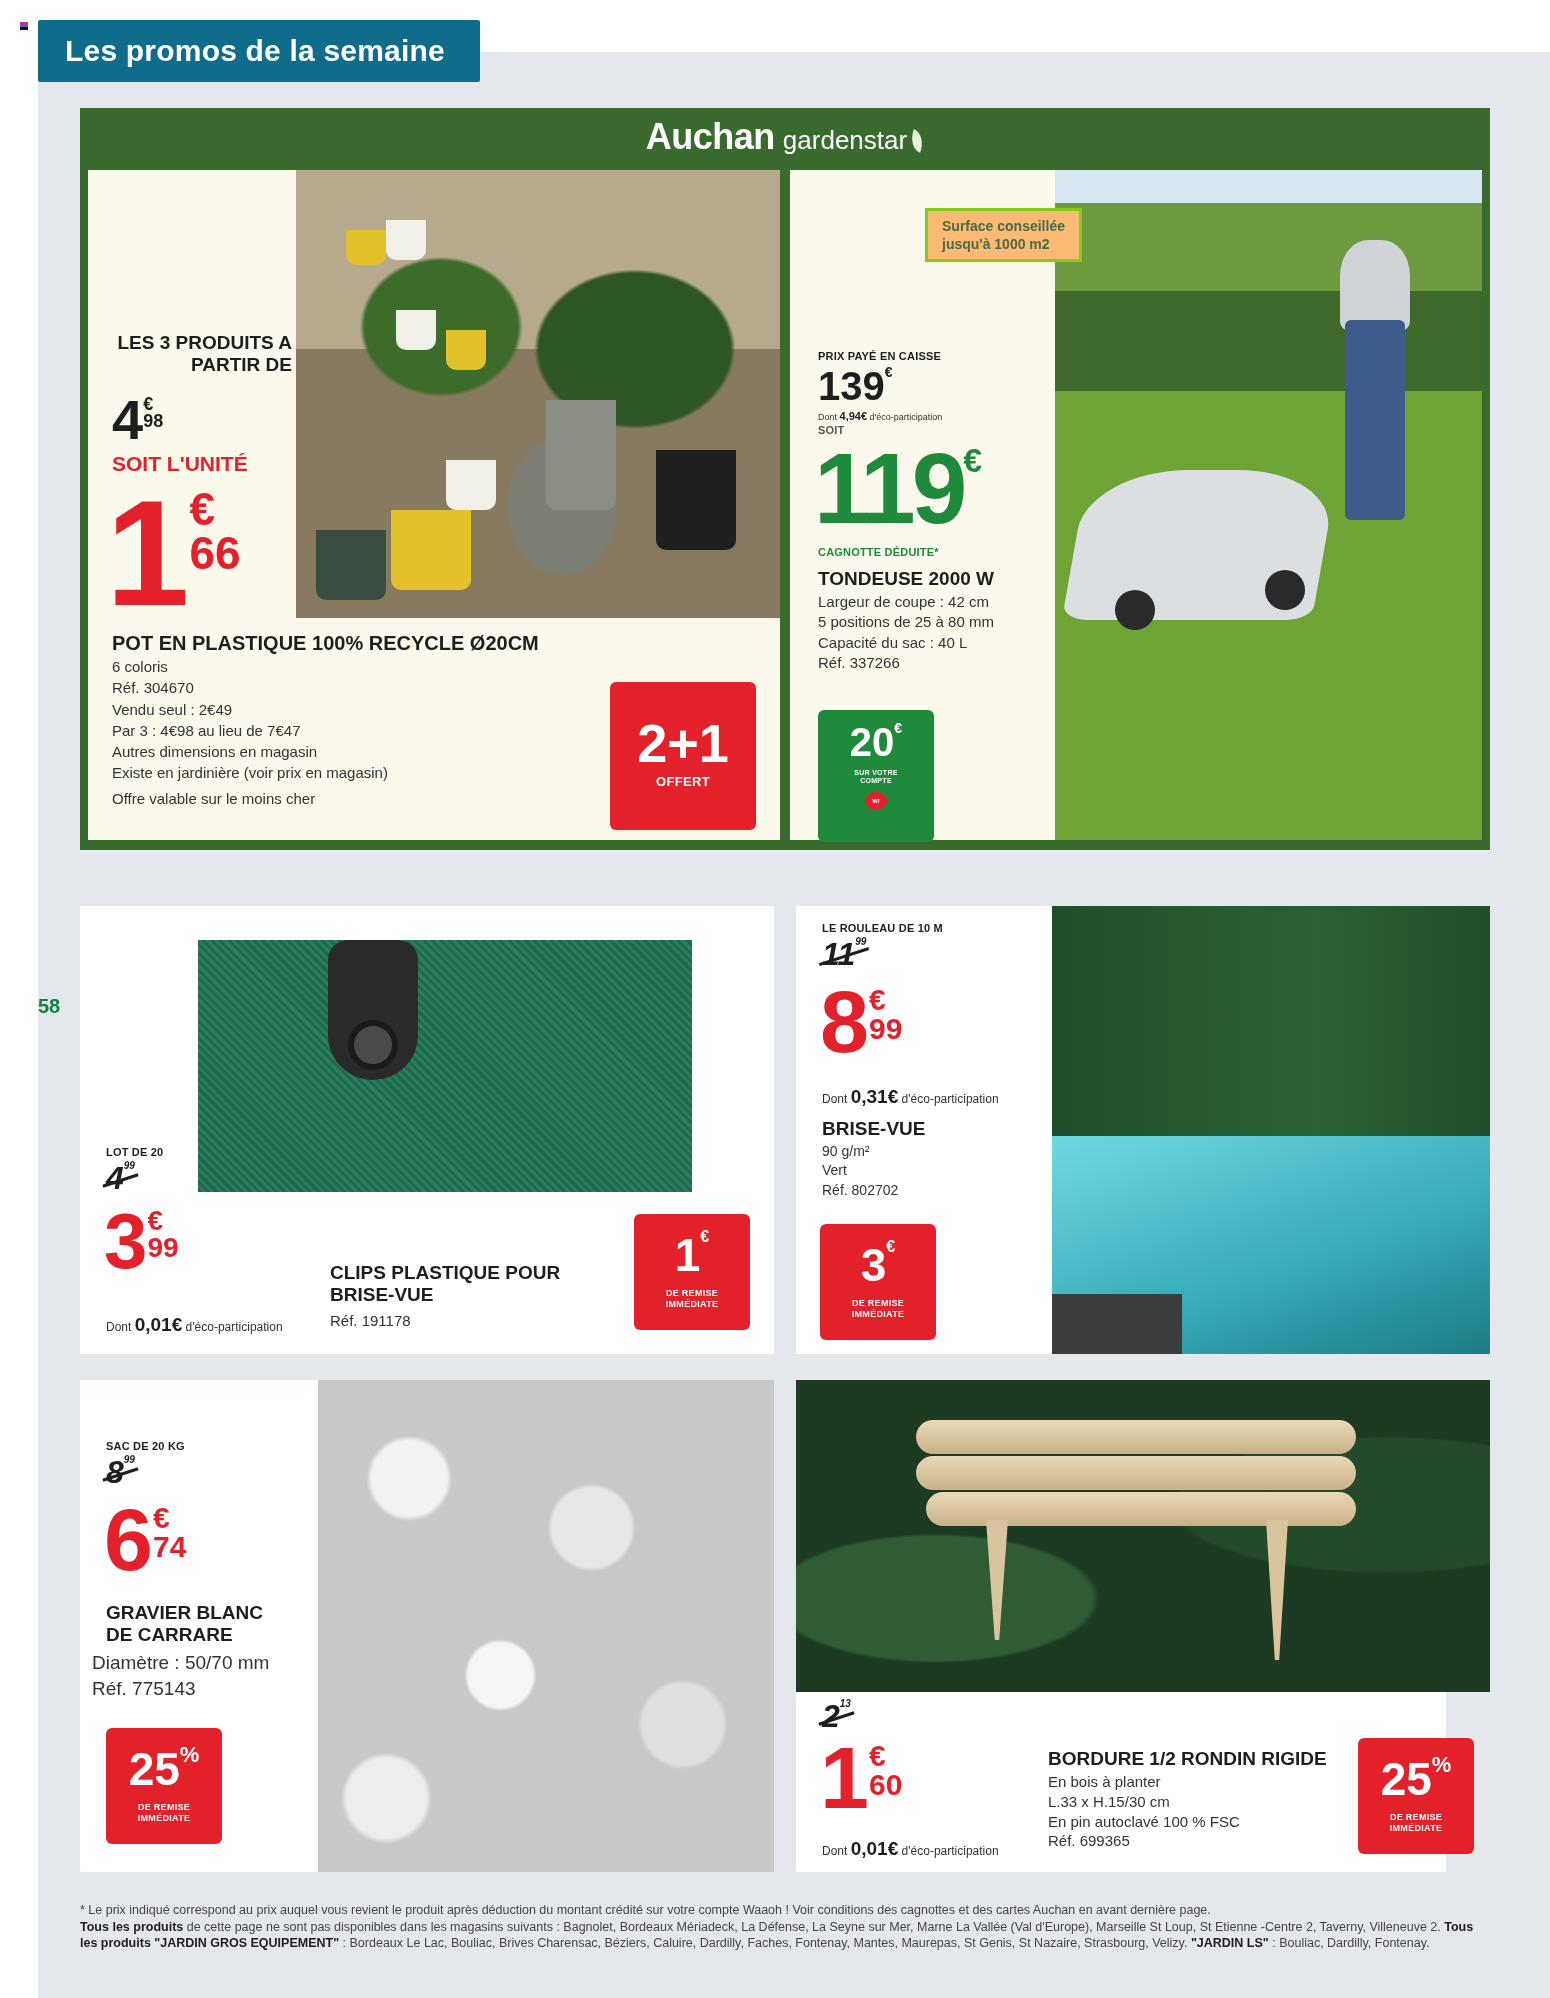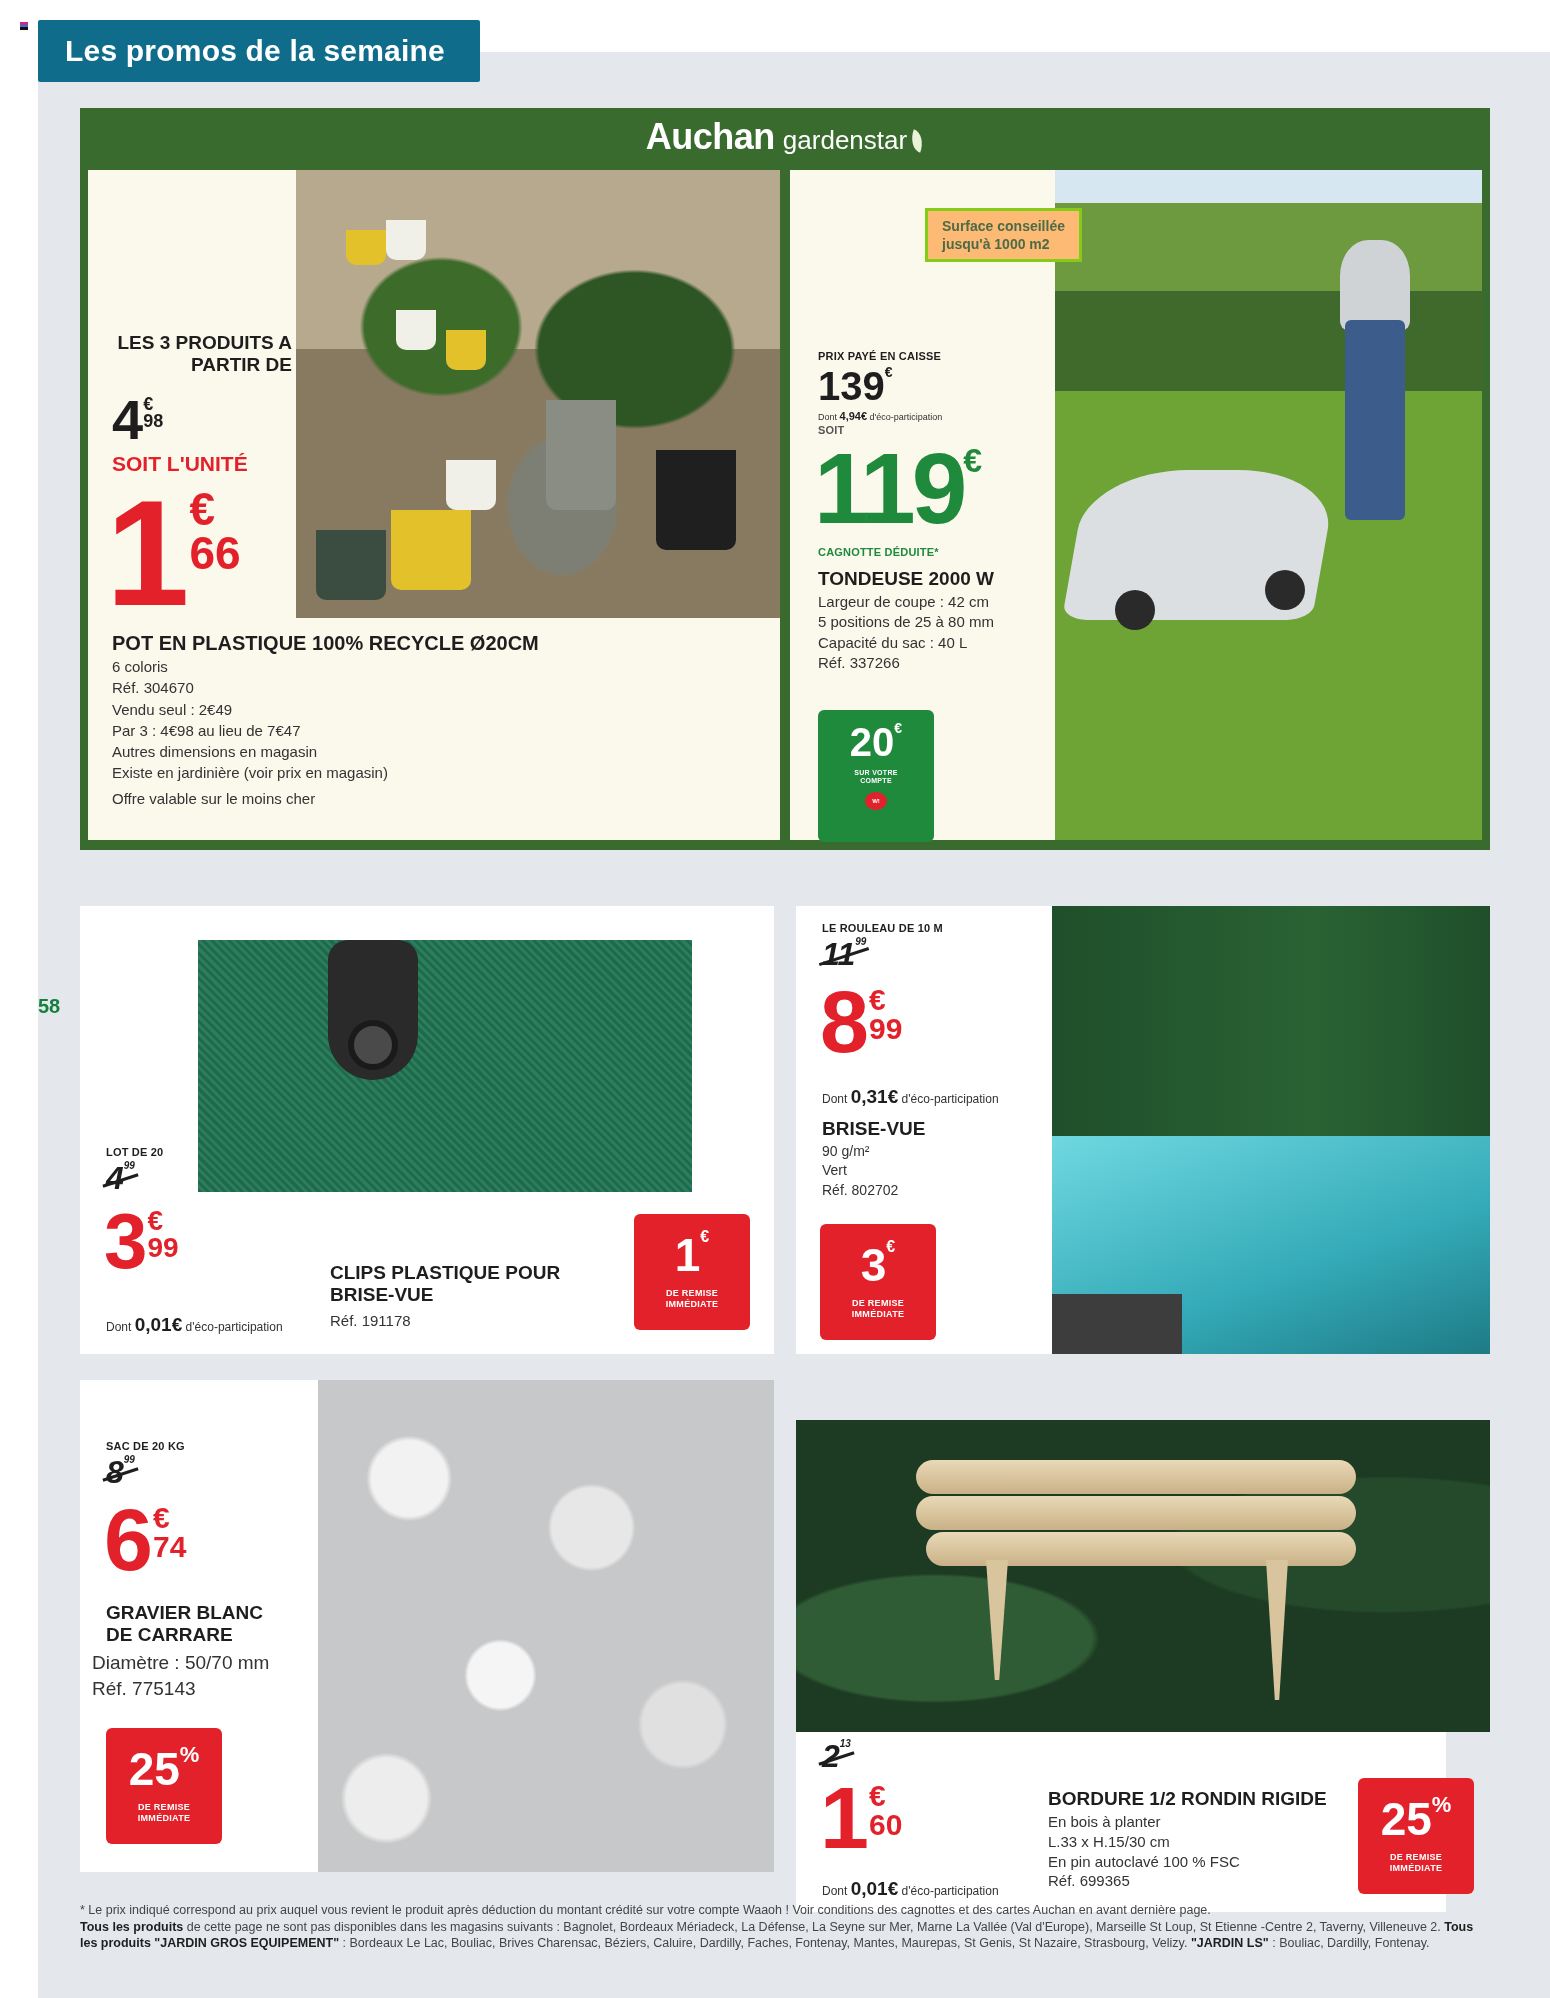--- a/index.html
+++ b/index.html
@@ -115,20 +115,24 @@
     <div class="prod-title" style="left:24px; top:462px; width:520px; font-size:20px;">POT EN PLASTIQUE 100% RECYCLE Ø20CM</div>
     <div class="prod-text" style="left:24px; top:486px; width:440px;">
       <div>6 coloris</div>
       <div>Réf. 304670</div>
       <div>Vendu seul : 2€49</div>
       <div>Par 3 : 4€98 au lieu de 7€47</div>
       <div>Autres dimensions en magasin</div>
       <div>Existe en jardinière (voir prix en magasin)</div>
       <div style="margin-top:4px;">Offre valable sur le moins cher</div>
     </div>
+    <div class="badge-red" style="left:522px; top:512px; width:146px; height:148px;">
+      <div style="font-size:54px; margin-top:30px;">2+1</div>
+      <div class="badge-sub" style="font-size:13px;">OFFERT</div>
+    </div>
   </div>
 
   <div class="card" style="left:710px; top:62px; width:692px; height:670px;">
     <div class="img img-mower" style="left:265px; top:0; width:427px; height:670px;">
       <div style="position:absolute; left:285px; top:70px; width:70px; height:90px; border-radius:40% 40% 10% 10%; background:#cfd3d6;"></div>
       <div style="position:absolute; left:290px; top:150px; width:60px; height:200px; background:#3c5c8c; border-radius:6px;"></div>
       <div style="position:absolute; left:20px; top:300px; width:250px; height:150px; background:#dcdfe1; border-radius:40% 40% 10% 10%; transform:skewX(-10deg);"></div>
       <div style="position:absolute; left:60px; top:420px; width:40px; height:40px; border-radius:50%; background:#2a2a2a;"></div>
       <div style="position:absolute; left:210px; top:400px; width:40px; height:40px; border-radius:50%; background:#2a2a2a;"></div>
     </div>
@@ -226,21 +230,21 @@
   <div class="prod-text" style="left:12px; top:270px; font-size:19px; line-height:1.35;">
     <div>Diamètre : 50/70 mm</div>
     <div>Réf. 775143</div>
   </div>
   <div class="badge-red" style="left:26px; top:348px; width:116px; height:116px;">
     <div style="font-size:46px; margin-top:14px;"><span>25</span><span style="font-size:22px; vertical-align:top;">%</span></div>
     <div class="badge-sub" style="width:70px; margin:6px auto 0;">DE REMISE IMMÉDIATE</div>
   </div>
 </div>
 
-<div class="card-white" style="left:796px; top:1380px; width:650px; height:492px;margin-top:40px;">
+<div class="card-white" style="left:796px; top:1380px; width:650px; height:492px;">
   <div class="img img-border" style="left:0; top:0; width:694px; height:312px;">
     <div class="log" style="left:120px; top:40px; width:440px;"></div>
     <div class="log" style="left:120px; top:76px; width:440px;"></div>
     <div class="log" style="left:130px; top:112px; width:430px;"></div>
     <div class="stake" style="left:190px; top:140px; height:120px;"></div>
     <div class="stake" style="left:470px; top:140px; height:140px;"></div>
   </div>
   <div class="strike" style="left:26px; top:318px; font-size:32px;">
     <span>2</span><span class="cents">13</span>
   </div>

